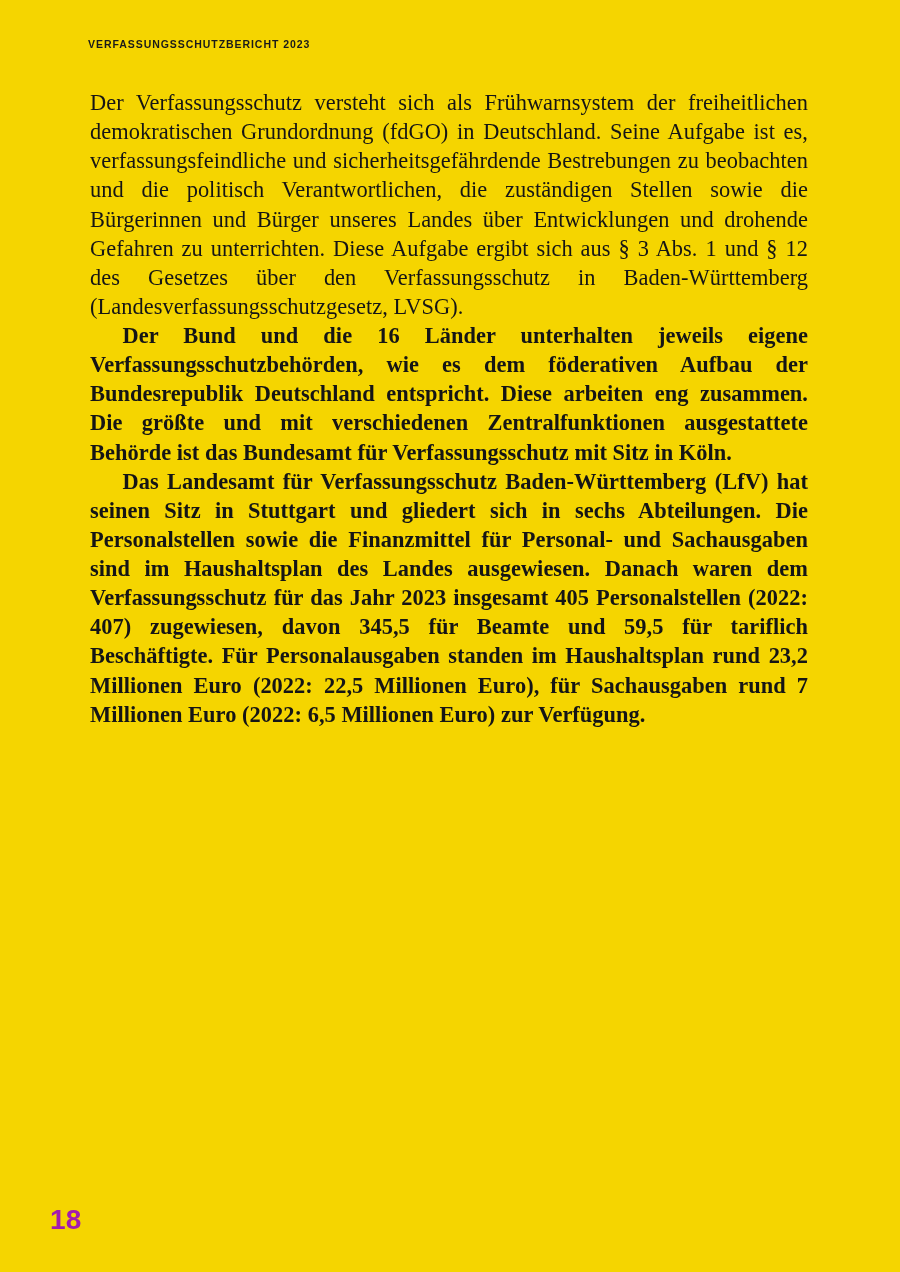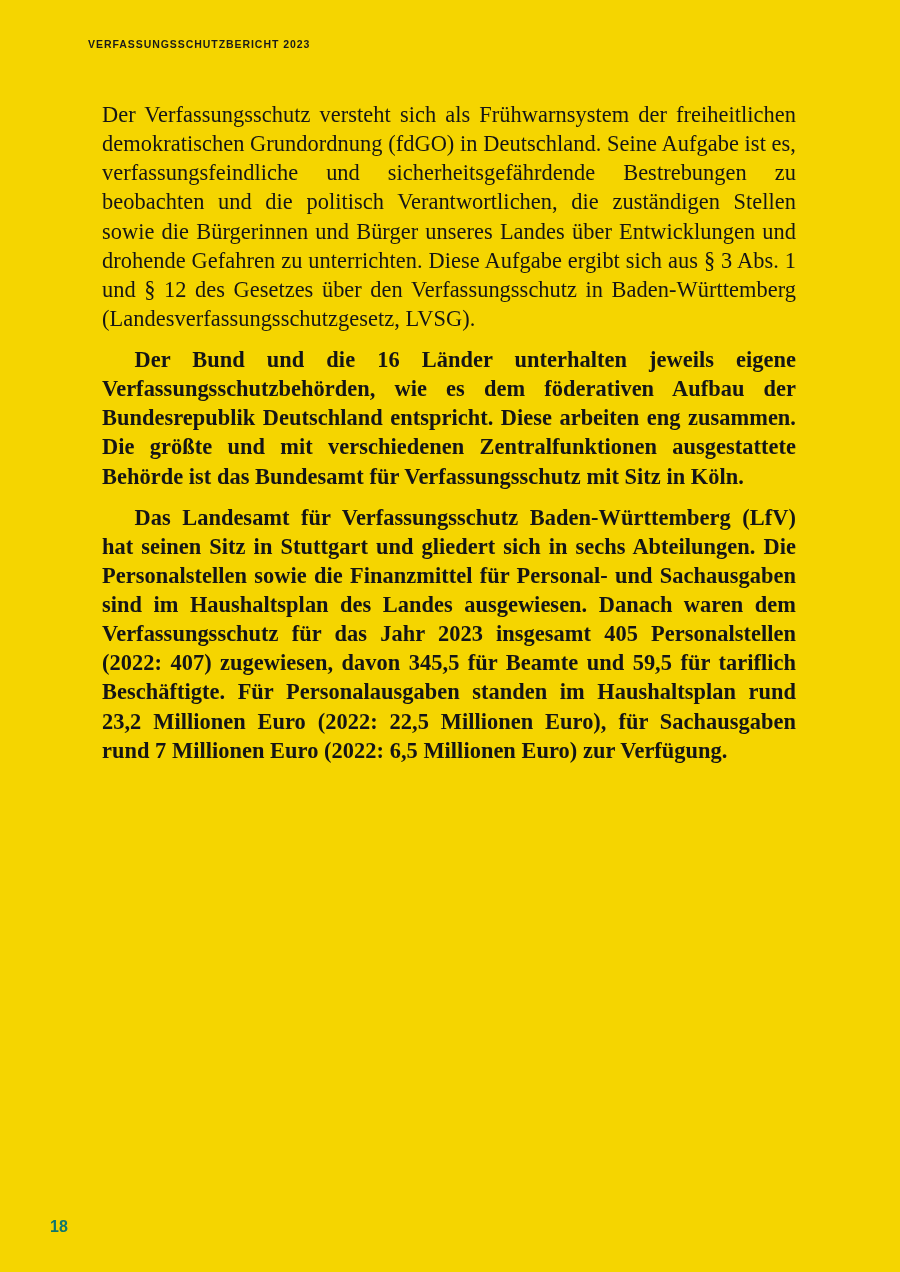--- a/index.html
+++ b/index.html
@@ -32,41 +32,41 @@
     color: #1a1a1a;
     text-transform: uppercase;
   }
   .body-block {
     position: absolute;
     top: 88px;
     left: 90px;
     width: 718px;
   }
   .body-block p {
-    margin: 12px;
+    margin: 0;
     font-size: 22.4px;
     line-height: 1.30;
     text-align: justify;
     text-justify: inter-word;
     color: #151515;
     letter-spacing: 0.002em;
     -webkit-font-smoothing: antialiased;
   }
   .body-block p + p {
     text-indent: 1.45em;
     font-weight: bold;
   }
   .folio {
     position: absolute;
     left: 50px;
     bottom: 36px;
     font-family: "Liberation Sans", sans-serif;
     font-weight: 700;
-    font-size: 16px;
-    color: #0f766e;
+    font-size: 28px;
+    color: #a21caf;
     letter-spacing: 0.01em;
   }
 </style>
 </head>
 <body style="background: rgb(245, 213, 0);">
 
 <div class="page">
 
   <div class="running-head">VERFASSUNGSSCHUTZBERICHT 2023</div>
 

